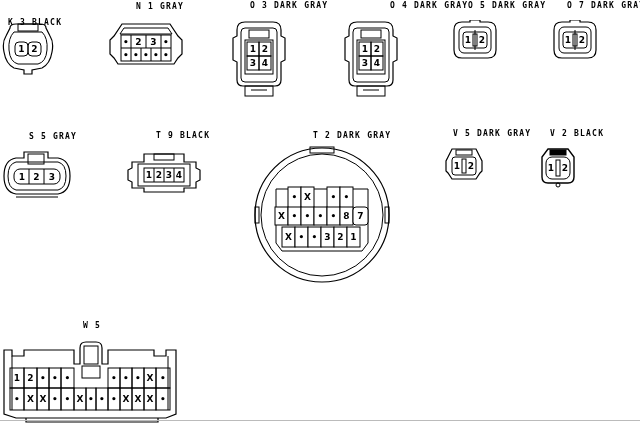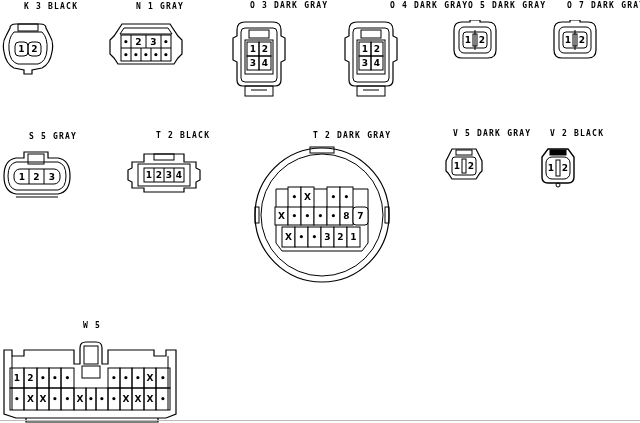--- a/index.html
+++ b/index.html
@@ -5,28 +5,28 @@
   html, body { margin:0; padding:0; background:#ffffff; }
   body { width:640px; height:423px; position:relative; overflow:hidden; font-family:"DejaVu Sans", sans-serif; color:#000; }
   .label { position:absolute; font-size:8px; font-weight:bold; letter-spacing:1.2px; white-space:nowrap; font-family:"DejaVu Sans Mono", monospace; }
   svg { position:absolute; }
   svg text { font-family:"DejaVu Sans", sans-serif; font-size:9px; font-weight:bold; text-anchor:middle; dominant-baseline:central; }
   .bottom-line { position:absolute; left:0; top:420px; width:640px; height:1px; background:#bbb; }
 </style>
 </head>
 <body>
 
-<div class="label" style="left:8px;top:2px;margin-left:16px;">K 3 BLACK</div>
+<div class="label" style="left:8px;top:18px;">K 3 BLACK</div>
 <div class="label" style="left:136px;top:2px;">N 1 GRAY</div>
 <div class="label" style="left:250px;top:1px;">O 3 DARK GRAY</div>
 <div class="label" style="left:362px;top:1px;margin-left:28px;">O 4 DARK GRAY</div>
 <div class="label" style="left:468px;top:1px;">O 5 DARK GRAY</div>
 <div class="label" style="left:567px;top:1px;">O 7 DARK GRAY</div>
 <div class="label" style="left:29px;top:132px;">S 5 GRAY</div>
-<div class="label" style="left:156px;top:131px;">T 2 BLACK</div>
+<div class="label" style="left:156px;top:131px;">T 9 BLACK</div>
 <div class="label" style="left:313px;top:131px;">T 2 DARK GRAY</div>
 <div class="label" style="left:453px;top:129px;">V 5 DARK GRAY</div>
 <div class="label" style="left:550px;top:129px;">V 2 BLACK</div>
 <div class="label" style="left:83px;top:321px;text-align:center;">W 5</div>
 
 <svg style="left:2px;top:22px;" width="52" height="56" viewBox="0 0 52 56">
   <path d="M8,6 Q8,2 14,2 L38,2 Q44,2 44,6 L48,14 Q52,20 50,30 Q48,42 40,46 L30,48 L30,52 L22,52 L22,48 L12,46 Q4,42 2,30 Q0,20 4,14 Z" fill="none" stroke="#000" stroke-width="1.2"></path>
   <path d="M12,10 L40,10 Q46,16 45,28 Q44,40 36,42 L16,42 Q8,40 7,28 Q6,16 12,10 Z" fill="none" stroke="#000" stroke-width="1"></path>
   <rect x="16" y="2" width="20" height="7" fill="none" stroke="#000" stroke-width="1"></rect>
   <rect x="13" y="20" width="13" height="14" rx="4" fill="none" stroke="#000" stroke-width="1"></rect>

